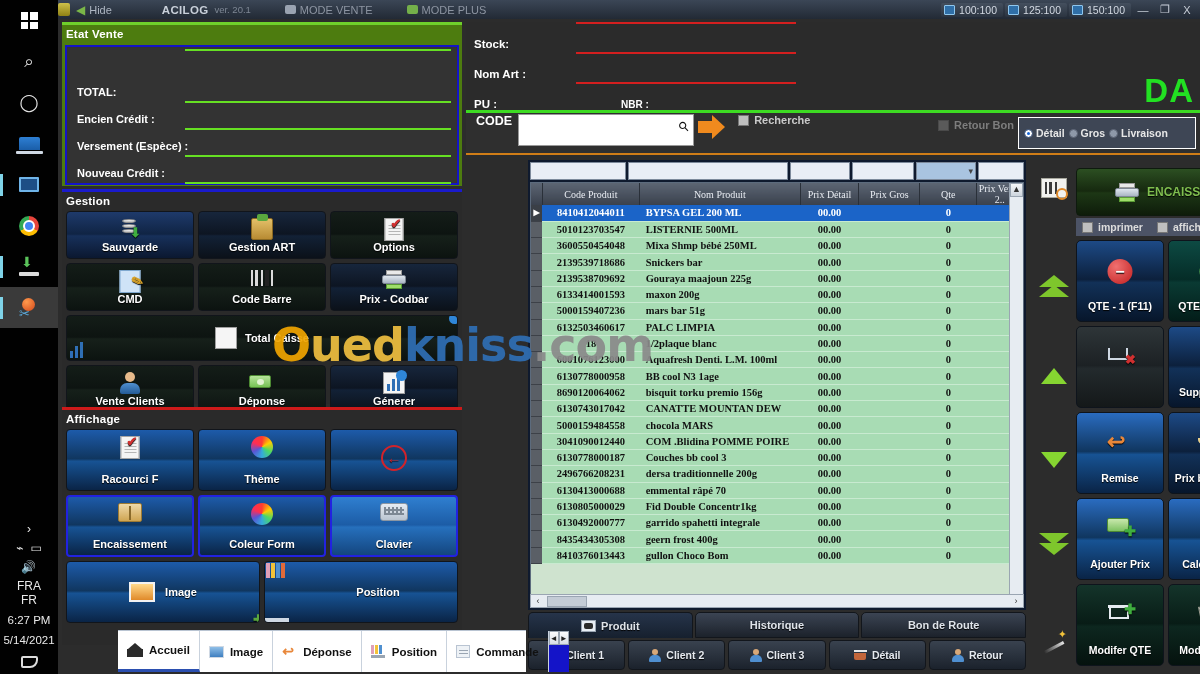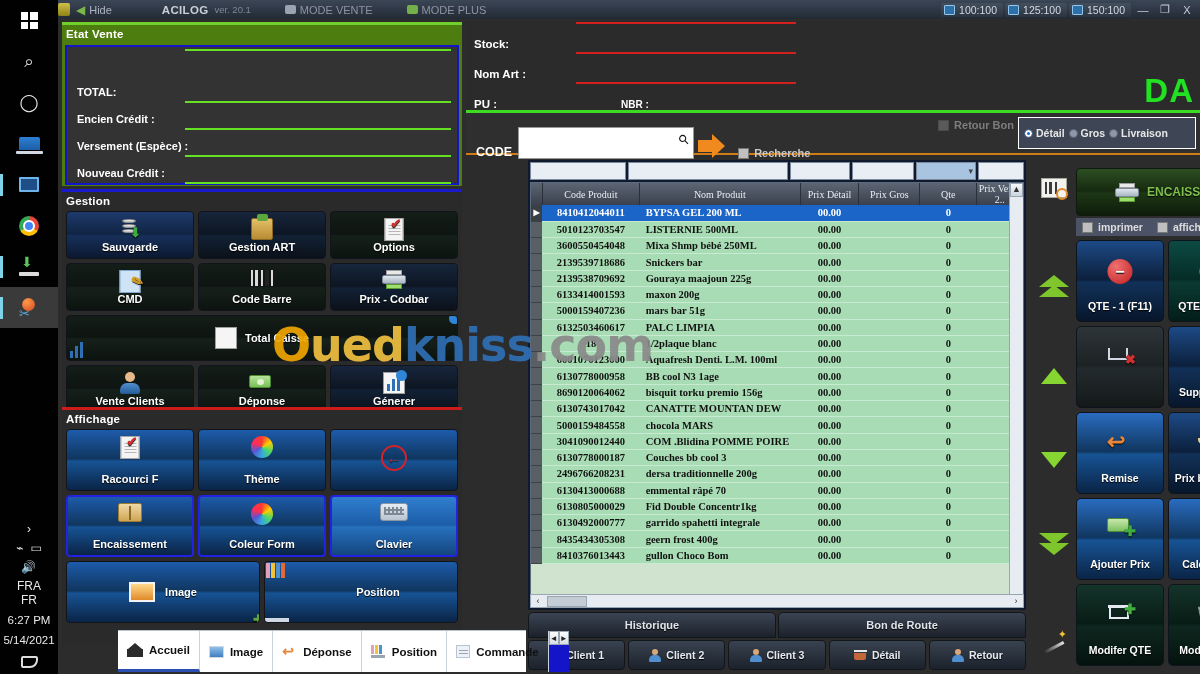--- a/index.html
+++ b/index.html
@@ -167,21 +167,21 @@
   .topright { position:absolute; left:408px; top:22px; width:734px; height:99px; background:#2b2b2b; }
   .tr-row { position:relative; height:30px; }
   .tr-lab { position:absolute; left:8px; bottom:2px; color:#ffffff; font-size:11.5px; font-weight:bold; }
   .tr-lab2 { position:absolute; left:155px; bottom:2px; color:#ffffff; font-size:10px; font-weight:bold; }
   .tr-line { position:absolute; left:110px; width:220px; top:0px; height:2px; background:#d41f1f; }
   .da { position:absolute; right:6px; top:50px; font-size:33px; color:#22e022; font-weight:bold; letter-spacing:1px; }
 
   
   .searchbar { position:absolute; left:408px; top:110px; width:734px; height:45px;
                background:#2f2f2f; border-top:3px solid #3ddb22; border-bottom:2px solid #d07d17; }
-  .sb-inner { position:absolute; left:4px; top:14px; width:700px; height:32px; display:flex; align-items:flex-end; }
+  .sb-inner { position:absolute; left:4px; top:1px; width:700px; height:32px; display:flex; align-items:flex-start; }
   .codelab { color:#ffffff; font-weight:bold; font-size:12.5px; padding:0 6px; }
   .codebox { position:relative; width:176px; height:32px; background:#ffffff; border:1px solid #999; }
   .codebox input { width:150px; height:28px; border:0; outline:0; font-size:12px; padding-left:4px; background:transparent; }
   .codebox .mag { position:absolute; right:5px; top:4px; color:#111; font-size:13px; transform:rotate(-45deg); }
   .arrow-go { width:30px; height:26px; margin-left:4px; position:relative; }
   .arrow-go::before{content:"";position:absolute;left:0;top:7px;width:17px;height:12px;background:#f08a1e;}
   .arrow-go::after{content:"";position:absolute;left:14px;top:1px;border-left:13px solid #f08a1e;border-top:12px solid transparent;border-bottom:12px solid transparent;}
   .chk { display:flex; align-items:center; gap:5px; color:#c9c9c9; font-size:11px; font-weight:bold; margin-left:10px; }
   .chk .bx { width:11px; height:11px; background:#bfbfbf; border:1px solid #777; display:block; }
   .chk.dim { color:#7d7d7d; }
@@ -990,20 +990,24 @@
         <div class="rbtn darkgreen">
           <span class="ico i-cards">
               <b></b>
             </span>
           <span class="lbl">Modifer PRIX</span>
         </div>
       </div>
     </div>
 
     <div class="btabs">
+      <div class="btab active">
+        <span class="ti"></span>
+        <span>Produit</span>
+      </div>
       <div class="btab">
         <span>Historique</span>
       </div>
       <div class="btab">
         <span>Bon de Route</span>
       </div>
     </div>
 
     <div class="bclients">
       <div class="cbtn">

